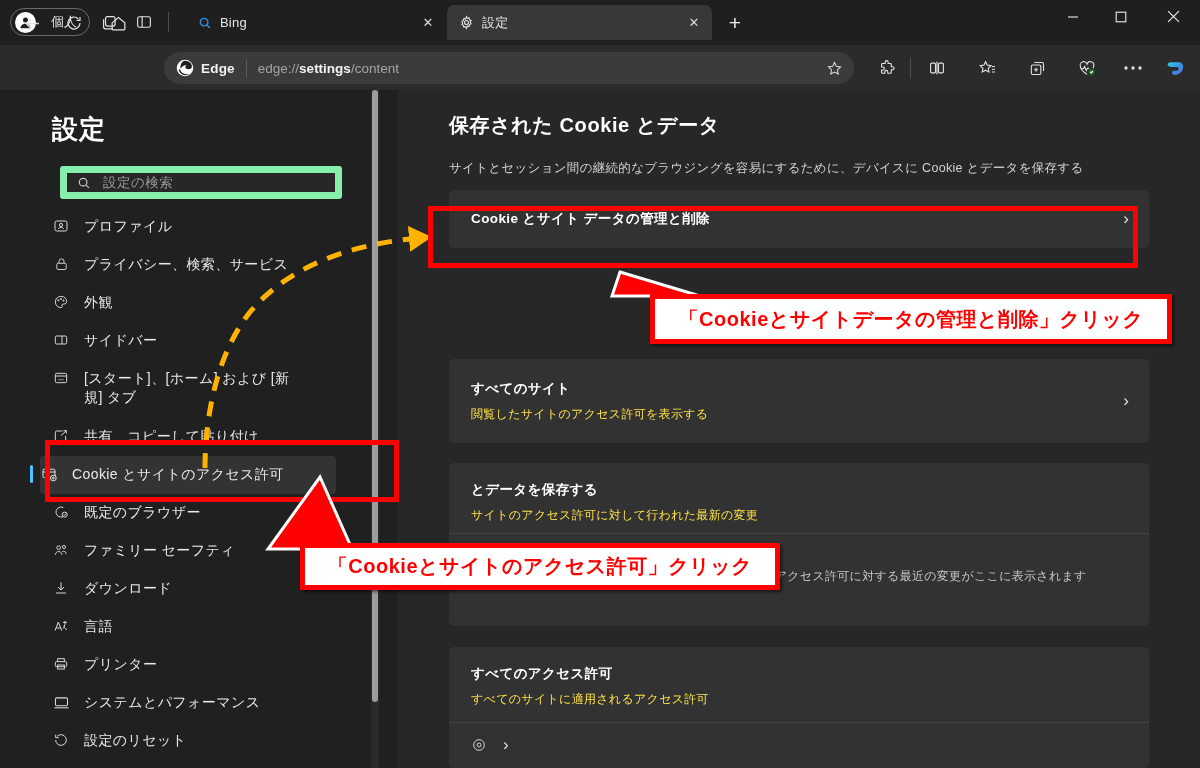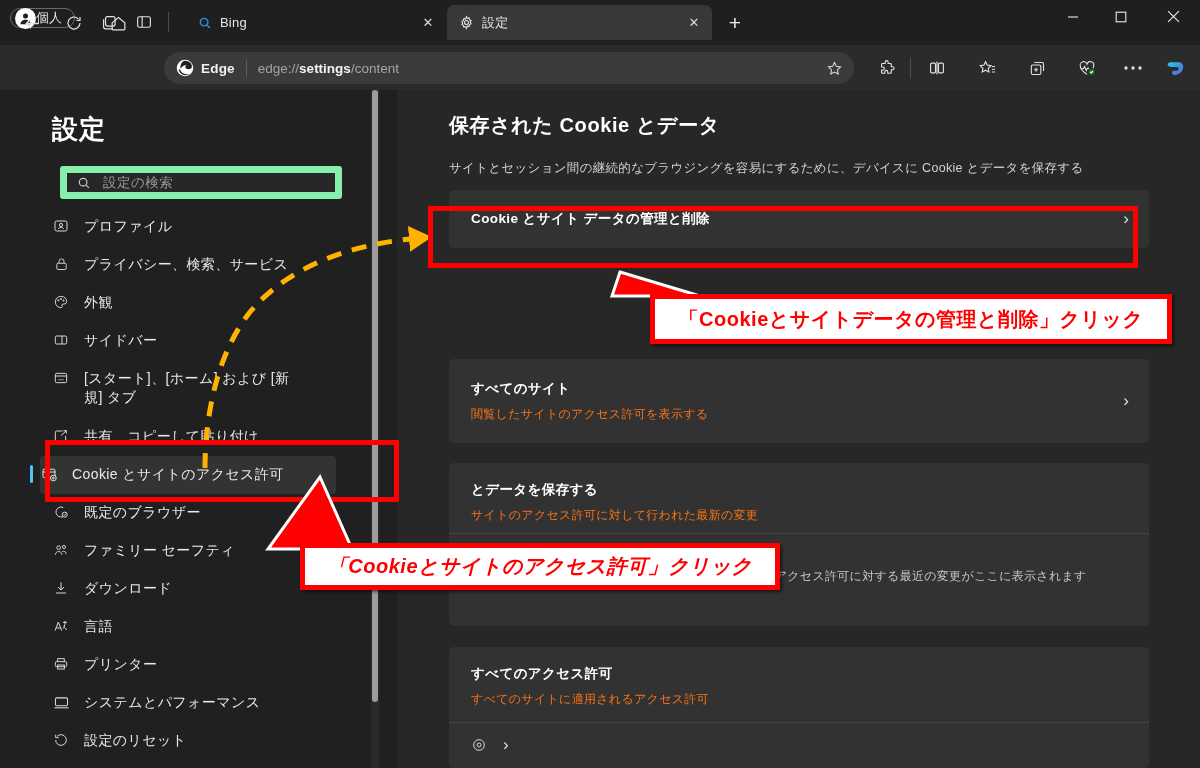--- a/index.html
+++ b/index.html
@@ -16,23 +16,23 @@
     overflow: hidden;
   }
 
   
   .titlebar {
     position: absolute; left: 0; top: 0; width: 1200px; height: 45px;
     background: #1f1f1f;
   }
   .profile-pill {
     position: absolute; left: 10px; top: 8px;
-    height: 20px; padding: 0 12px 0 4px;
+    height: 28px; padding: 0 12px 0 4px;
     border: 1px solid #6a6a6a; border-radius: 14px;
-    display: flex; align-items: center; gap: 0;
+    display: flex; align-items: center; gap: 15px;
     color: #e6e6e6; font-size: 13px;
   }
   .profile-circle {
     width: 21px; height: 21px; border-radius: 50%;
     background: #ffffff;
     display: flex; align-items: center; justify-content: center;
   }
   .tb-icon {
     position: absolute; top: 9px; width: 28px; height: 26px;
     display: flex; align-items: center; justify-content: center;
@@ -183,21 +183,21 @@
   }
   .card-row {
     display: flex; align-items: center;
     padding: 0 20px 0 22px; height: 100%;
   }
   .card-row .rtexts { flex: 1; }
   .card-title {
     color: #ffffff; font-size: 13.5px; font-weight: 700; letter-spacing: .4px;
   }
   .card-desc {
-    color: #f97316; font-size: 12px; margin-top: 8px; letter-spacing: .3px;
+    color: #fde047; font-size: 12px; margin-top: 8px; letter-spacing: .3px;
   }
   .chev { color: #e0e0e0; font-size: 17px; font-weight: 300; }
   .c-h2 {
     position: absolute; left: 52px; top: 318px;
     color: #ffffff; font-size: 19px; font-weight: 700; letter-spacing: .6px;
   }
   .divider {
     position: absolute; left: 0; right: 0; height: 1px; background: #444444;
   }
   .empty-note {
@@ -650,18 +650,18 @@
     <div class="redbox" style="left:428px; top:206px; width:710px; height:62px;"></div>
 
     <svg width="1200" height="768" style="position:absolute;left:0;top:0">
       <path d="M320,477 L352,549 L268,549 Z" fill="#ff0000" stroke="#ffffff" stroke-width="3"></path>
     </svg>
 
     <svg width="1200" height="768" style="position:absolute;left:0;top:0">
       <path d="M620,272 L700,296 L612,296 Z" fill="#ff0000" stroke="#ffffff" stroke-width="3"></path>
     </svg>
 
-    <div class="callout" style="left:300px; top:543px; width:480px; height:47px; font-size:20px;font-style:italic;">「Cookieとサイトのアクセス許可」クリック</div>
+    <div class="callout" style="left:300px; top:543px; width:480px; height:47px; font-size:20px;">「Cookieとサイトのアクセス許可」クリック</div>
 
     <div class="callout" style="left:650px; top:294px; width:522px; height:50px; font-size:20px;">「Cookieとサイトデータの管理と削除」クリック</div>
   </div>
 
 </div>
 
 </body></html>

